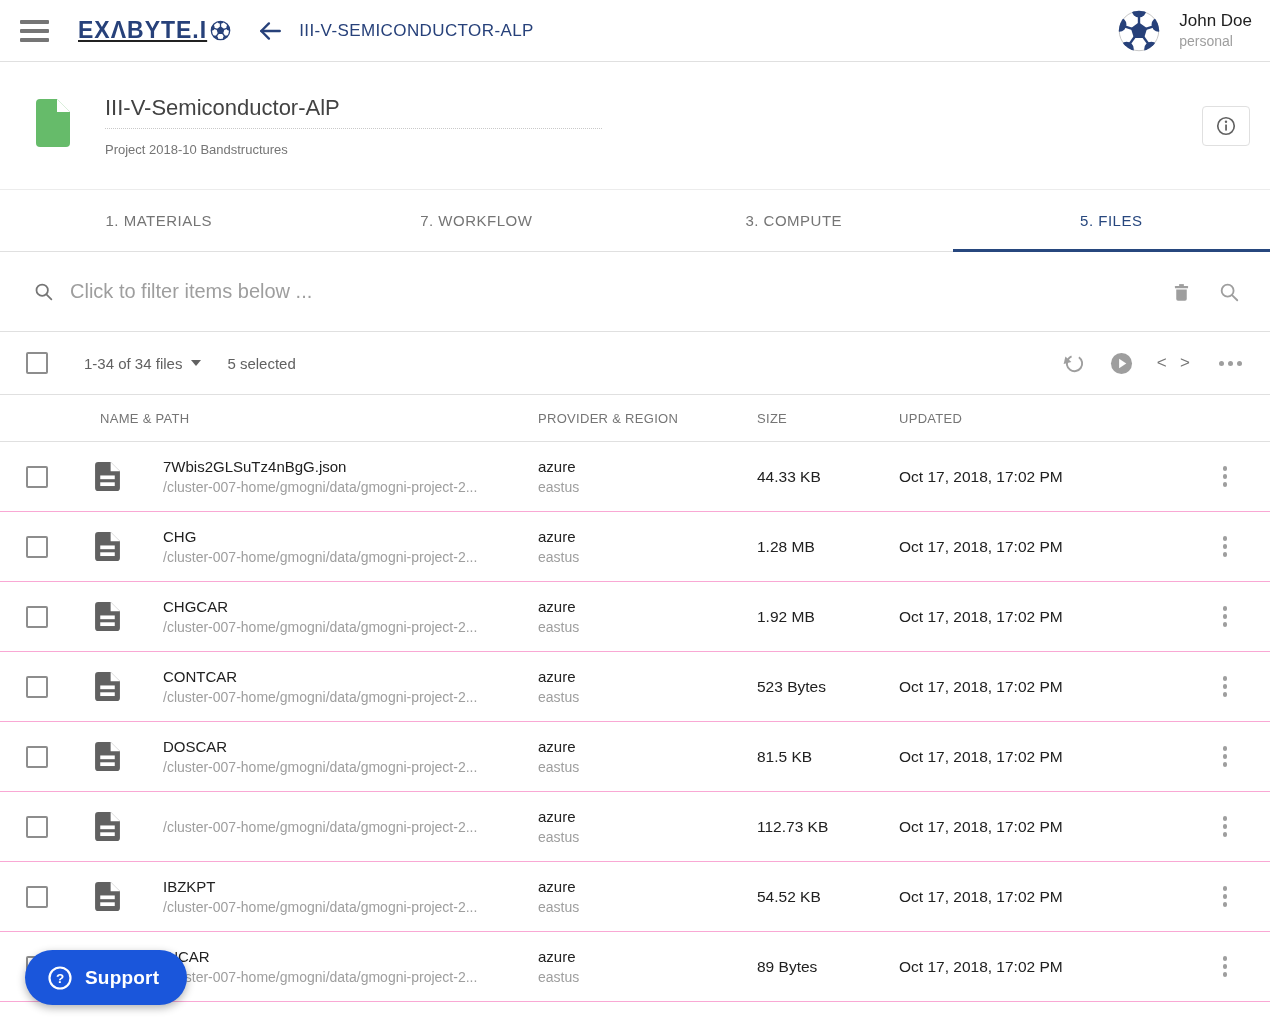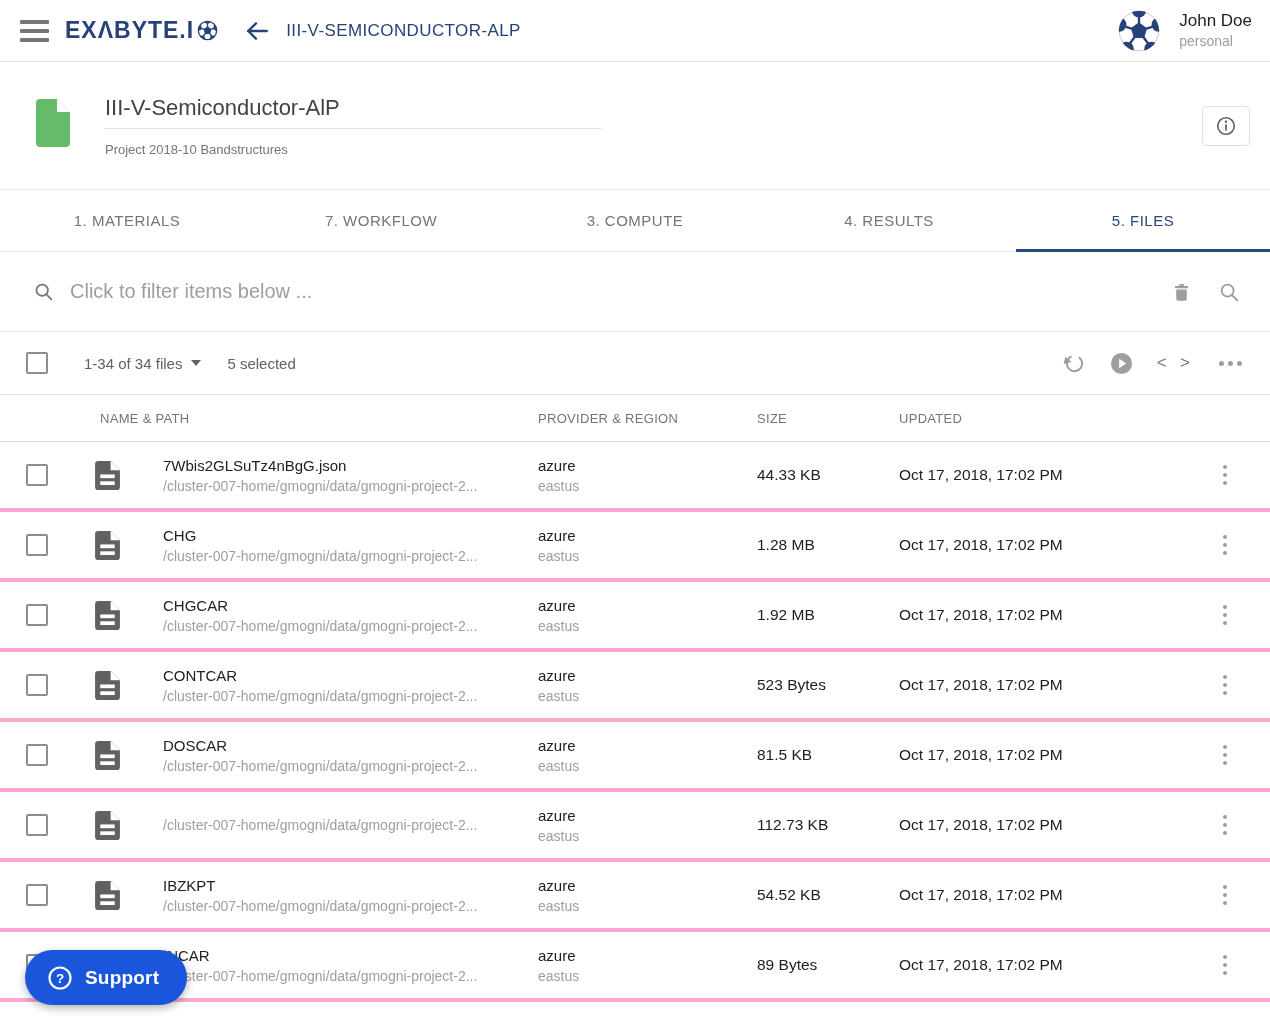--- a/index.html
+++ b/index.html
@@ -6,21 +6,21 @@
     --brand-navy:#27477E; --logo-navy:#27417A; --green:#66BB6A; --support-blue:#1A56DB;
     --text-primary:#212121; --text-secondary:#9E9E9E; --icon-gray:#757575; --line:#E0E0E0;
   }
   *{box-sizing:border-box; margin:0; padding:0;}
   html,body{width:1270px; height:1022px; overflow:hidden; background:#fff;
     font-family:"Liberation Sans", sans-serif; color:var(--text-primary);}
   
   .appbar{height:62px; display:flex; align-items:center; border-bottom:1px solid var(--line); padding:0 18px 0 20px;}
   .hamburger{width:30px; display:flex; flex-direction:column; gap:5px; cursor:pointer;}
   .hamburger span{display:block; height:4px; width:29px; background:var(--icon-gray); border-radius:1px;}
-  .logo{display:flex; align-items:center; margin-left:15px; gap:3px;}
+  .logo{display:flex; align-items:center; margin-left:28px; gap:3px;text-decoration:underline;}
   .logo-text{font-size:23px; font-weight:700; letter-spacing:1px; color:var(--logo-navy);}
   .back-arrow{margin-left:26px; width:26px; height:26px; cursor:pointer;}
   .crumb{margin-left:16px; font-size:17px; font-weight:500; letter-spacing:.4px; color:var(--logo-navy);}
   .spacer{flex:1;}
   .userbox{display:flex; align-items:center; gap:18px;}
   .avatar{width:44px; height:44px; border-radius:50%; overflow:hidden;}
   .user-meta{display:flex; flex-direction:column; line-height:1.3;}
   .user-name{font-size:17px; color:var(--text-primary);}
   .user-account{font-size:14px; color:var(--text-secondary);}
   
@@ -53,21 +53,21 @@
   .toolbar-actions{margin-left:auto; display:flex; align-items:center; gap:24px;}
   .code-icon{font-size:17px; color:var(--icon-gray); letter-spacing:5px; font-weight:500;}
   .dots{display:flex; gap:4px;}
   .dots i{width:5px; height:5px; background:#9e9e9e; border-radius:50%;}
   .dots-v{display:flex; flex-direction:column; gap:3.5px; cursor:pointer; padding:4px;}
   .dots-v i{width:4.5px; height:4.5px; background:#9e9e9e; border-radius:50%;}
   
   .grid-cols{display:grid; grid-template-columns:74px 66px 1fr 219px 142px 281px 90px; align-items:center;}
   .thead{height:47px; border-bottom:1px solid var(--line); font-size:13px; color:var(--icon-gray); letter-spacing:.3px;}
   .thead .h-name{grid-column:2 / 4; padding-left:26px;}
-  .row{height:70px; border-bottom:4px solid #f9a8d4;}
+  .row{height:70px; border-bottom:1px solid #f9a8d4;}
   .row .c-check{justify-self:center;}
   .row .c-icon{justify-self:center;}
   .c-name{padding-left:23px; min-width:0;}
   .f-name{font-size:15px; color:var(--text-primary); margin-bottom:4px;}
   .f-path{font-size:14px; color:var(--text-secondary); white-space:nowrap; overflow:hidden;}
   .f-provider{font-size:15px; color:var(--text-primary); margin-bottom:4px;}
   .f-region{font-size:14px; color:var(--text-secondary);}
   .f-size,.f-updated{font-size:15.5px; color:var(--text-primary);}
   .c-kebab{justify-self:center;}
   
@@ -170,23 +170,20 @@
     </div>
 
   <div class="tab">
       <span>7. WORKFLOW</span>
     </div>
 
   <div class="tab">
       <span>3. COMPUTE</span>
     </div>
 
-  <div class="tab">
-      <span>4. RESULTS</span>
-    </div>
 
   <div class="tab active">
       <span>5. FILES</span>
     </div>
 </nav>
 
 <div class="filterbar">
   <svg width="21" height="21" viewBox="0 0 24 24">
     <circle cx="10.5" cy="10.5" r="6.5" fill="none" stroke="#757575" stroke-width="2"></circle>
     <line x1="15.3" y1="15.3" x2="21" y2="21" stroke="#757575" stroke-width="2" stroke-linecap="round"></line>

